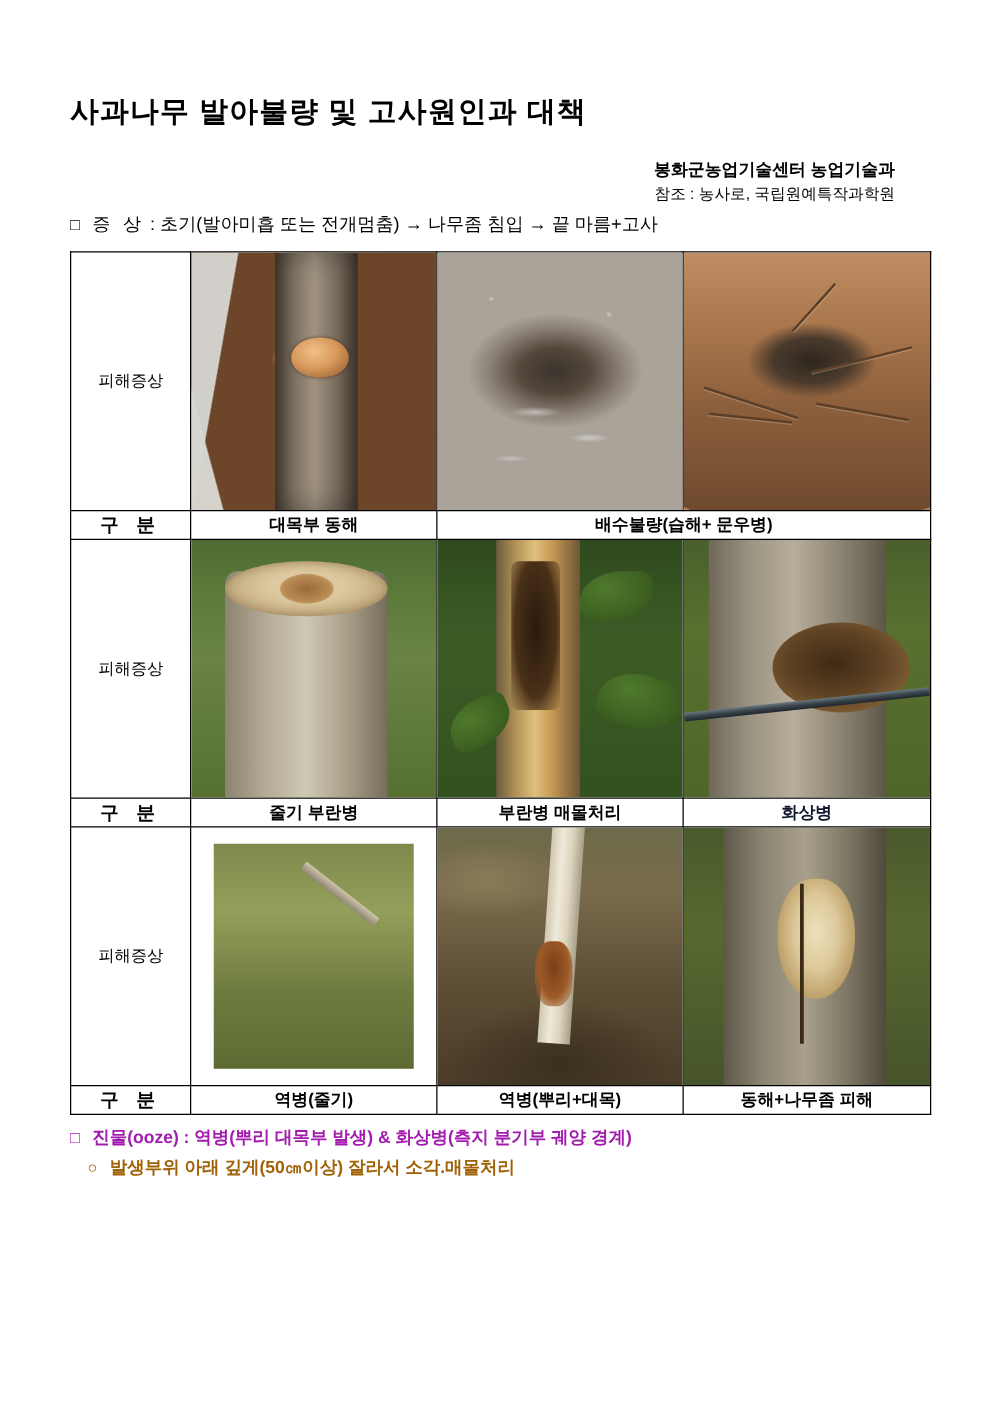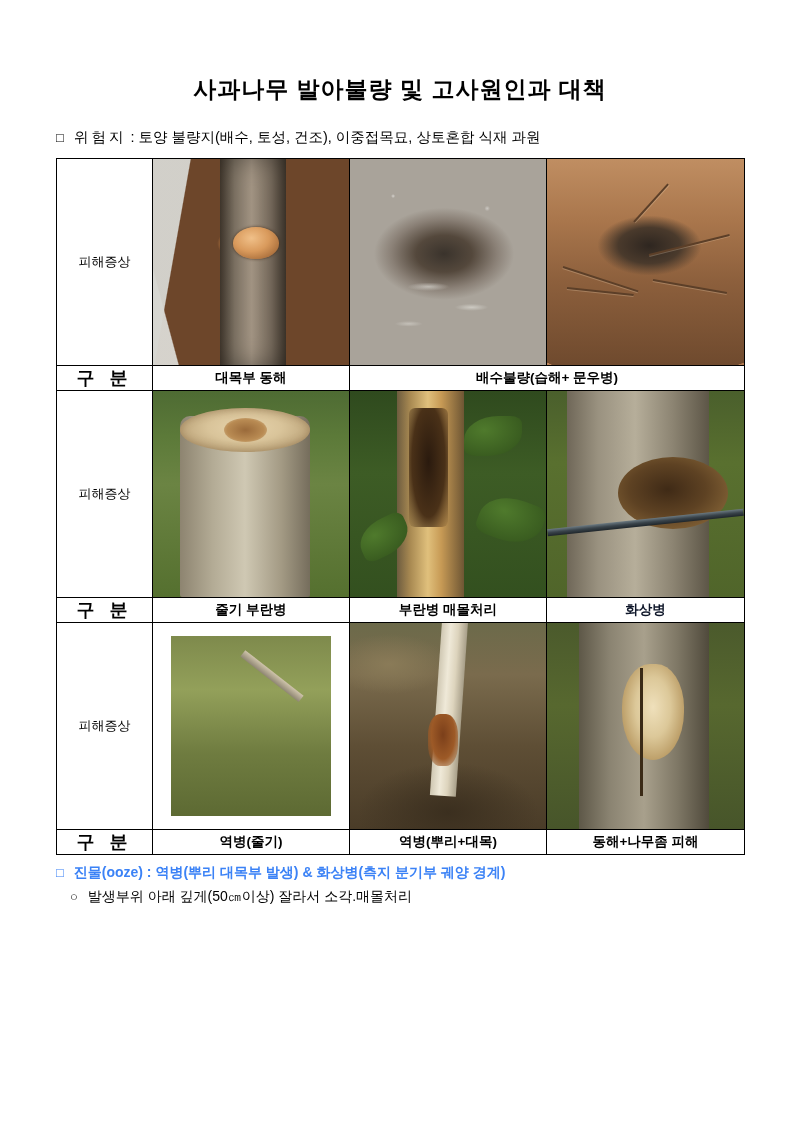--- a/index.html
+++ b/index.html
@@ -16,21 +16,20 @@
     overflow: hidden;
   }
   .page {
     width: 800px;
     height: 1131px;
     box-sizing: border-box;
     padding: 0 56px;
     position: relative;
   }
   .doc-title {
-    text-align: center;
     font-size: 23px;
     font-weight: bold;
     letter-spacing: 1px;
     margin-top: 76px;
     margin-bottom: 0;
     line-height: 1.2;
   }
   .org-lines {
     margin-top: 22px;
     text-align: right;
@@ -69,21 +68,21 @@
     text-align: center;
   }
   td.rowlabel {
     width: 96px;
     font-size: 13px;
     letter-spacing: 0px;
     margin-top: 22px;
   }
   td.hdrlabel {
     width: 96px;
-    font-size: 18px;
+    font-size: 15px;
     font-weight: bold;
     letter-spacing: 5px;
     height: 22px;
     margin-left: 13px;
   }
   td.hdrcell {
     font-size: 13.5px;
     font-weight: bold;
     height: 22px;
   }
@@ -109,22 +108,22 @@
   }
   .bottom-lines {
     margin-top: 6px;
   }
   .b-line {
     font-size: 14px;
     line-height: 1.7;
     white-space: nowrap;
   }
   .b-line .sq { font-size: 13px; margin-right: 6px; }
-  .b-line.red { color: #3b82f6; font-weight: bold; }
-  .b-line.red2 { color: #000000; font-weight: normal; padding-left: 14px; }
+  .b-line.red { color: #a21caf; font-weight: bold; }
+  .b-line.red2 { color: #a16207; font-weight: bold; padding-left: 14px; }
 
   
   .ph-trunk-wound {
     background:
       radial-gradient(ellipse 26px 16px at 46% 41%, #e8a96a 0%, #c9864a 55%, #8a5a33 90%, #6d462a 100%),
       linear-gradient(90deg, #6f6256 0%, #8b7e6c 18%, #a99a84 34%, #8e8170 52%, #6b5f50 68%, #564d42 100%),
       linear-gradient(180deg, #5d6b3a 0%, #6d7a42 30%, #7c7a52 60%, #6a6340 100%);
     background-blend-mode: normal, normal, normal;
     position: relative;
   }
@@ -375,28 +374,30 @@
   }
 </style>
 </head>
 <body>
 
 <div class="page">
 
   <div class="doc-title">사과나무 발아불량 및 고사원인과 대책</div>
 
   <div class="org-lines">
+    <div>봉화군농업기술센터 농업기술과</div>
+    <div class="org-line2">참조 : 농사로, 국립원예특작과학원</div>
   </div>
-
 
   <div class="bullet-row">
     <span class="sq">□</span>
-    <span class="lbl">위험지</span>
-    <span>: 토양 불량지(배수, 토성, 건조), 이중접목묘, 상토혼합 식재 과원</span>
+    <span class="lbl">증   상</span>
+    <span>: 초기(발아미흡 또는 전개멈춤) → 나무좀 침입 → 끝 마름+고사</span>
   </div>
+
 
   <table class="grid">
     <colgroup>
       <col style="width:96px">
       <col style="width:197px">
       <col style="width:197px">
       <col style="width:198px">
     </colgroup>
 
     <tbody>

